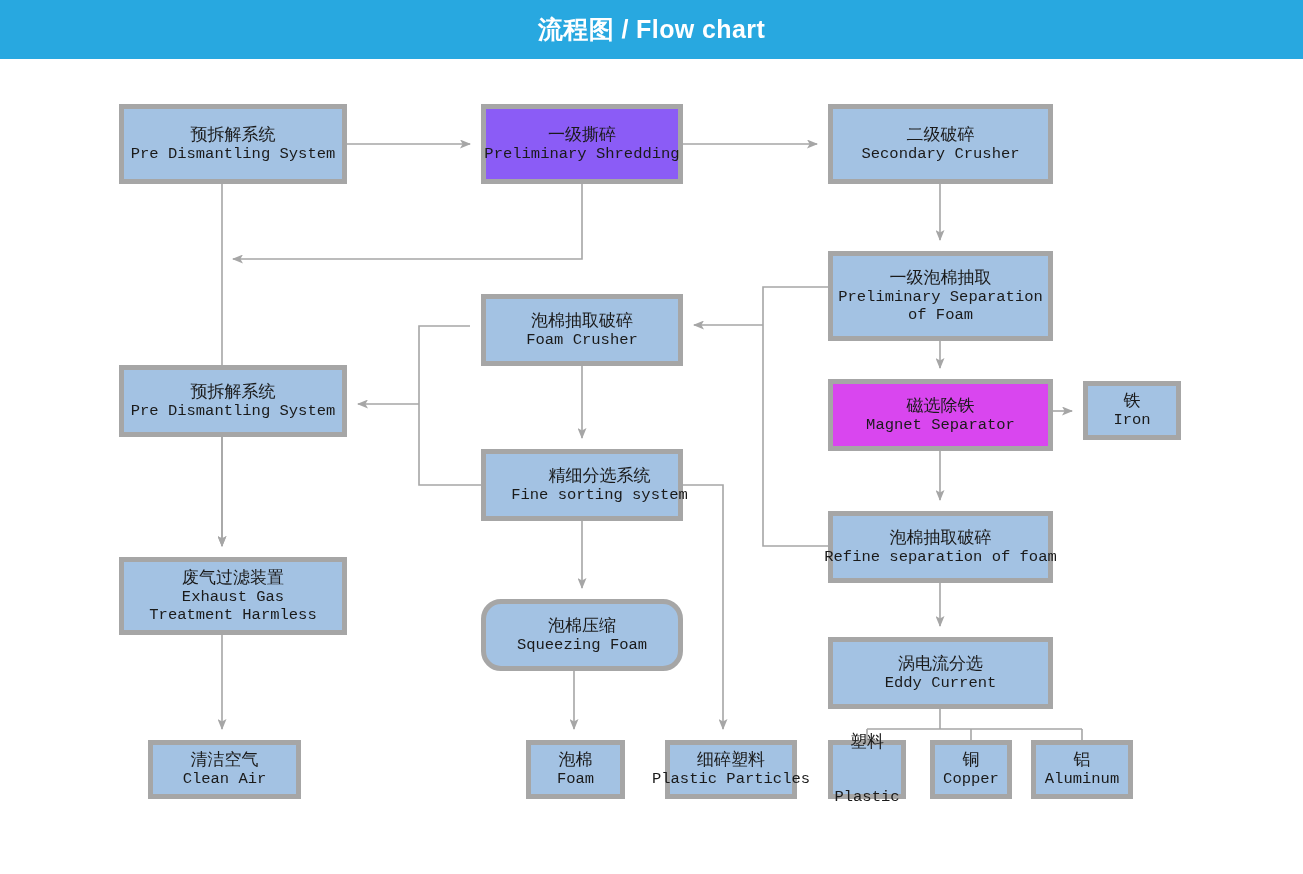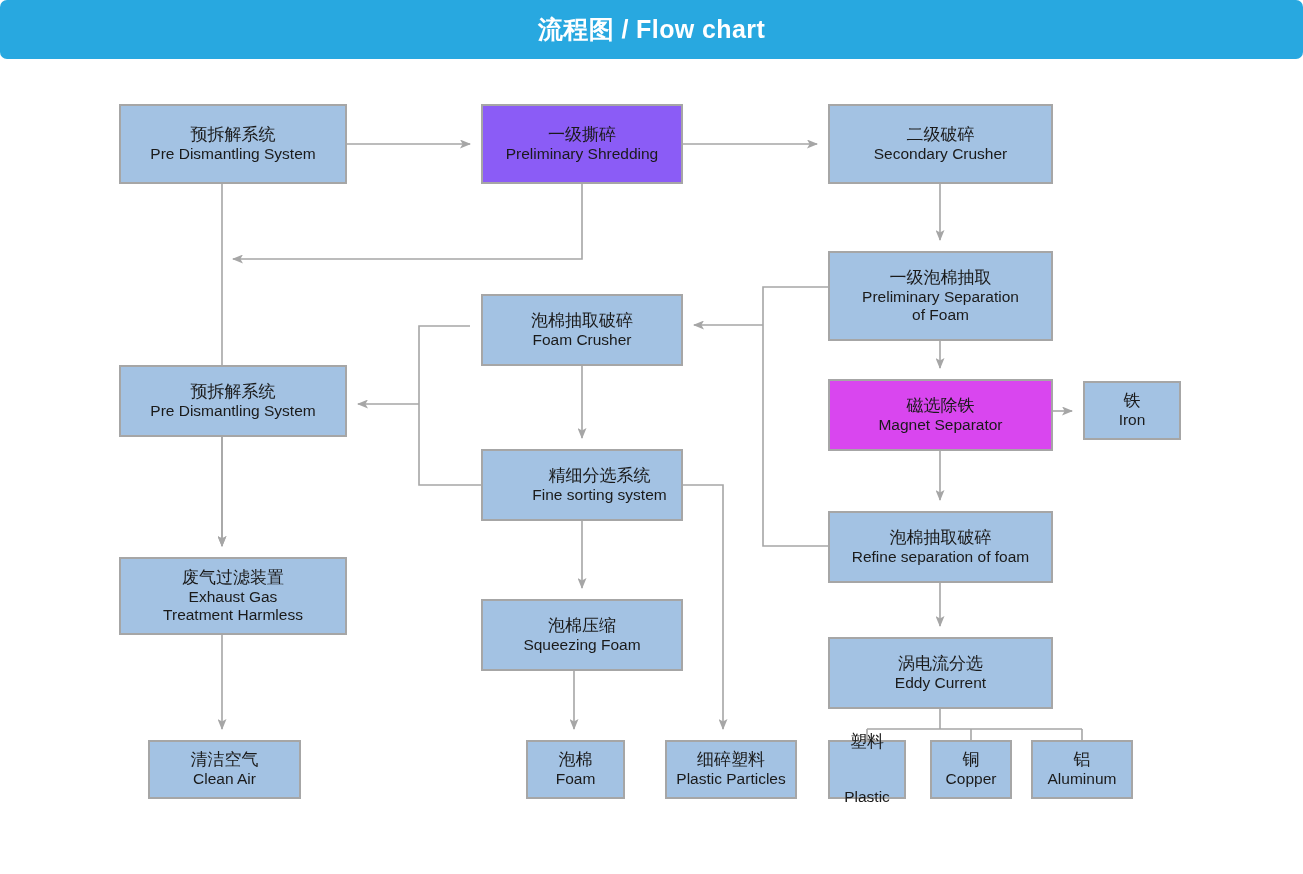--- a/index.html
+++ b/index.html
@@ -19,21 +19,20 @@
     overflow: hidden;
   }
   
   #header-bar {
     position: absolute;
     left: 0;
     top: 0;
     width: 1303px;
     height: 59px;
     background: #28a8e0;
-    border-radius: 7px;
   }
   #header-title {
     position: absolute;
     left: 0;
     top: 0;
     width: 1303px;
     height: 59px;
     line-height: 59px;
     text-align: center;
     color: #ffffff;
@@ -55,40 +54,41 @@
     left: 0;
     top: 0;
     width: 1303px;
     height: 815px;
   }
   
   .node {
     position: absolute;
     box-sizing: border-box;
     background: #a3c2e3;
-    border: 2px solid #c2410c;
+    border: 5px solid #c2410c;
     display: flex;
     flex-direction: column;
     align-items: center;
     justify-content: center;
     text-align: center;
     color: #1a1a1a;
     line-height: 1.18;
     padding: 2px 4px;
   }
   .node .cn {
     font-size: 17px;
     white-space: nowrap;
   }
   .node .en {
     font-size: 15.5px;
   }
   .node .en .ln {
     display: block;
     white-space: nowrap;
+    font-family: Liberation Mono, monospace;
   }
 </style>
 </head>
 <body>
 
 <div id="page">
 
   <div id="header-bar">
     <div id="header-title">流程图 / Flow chart</div>
   </div>
@@ -202,21 +202,21 @@
           <div class="en">
             <span class="ln">Foam Crusher</span>
           </div>
         </div>
         <div class="node" style="left: 481px; top: 390px; width: 202px; height: 72px; background: rgb(163, 194, 227); border-color: rgb(166, 166, 166); padding-left: 39px;">
           <div class="cn">精细分选系统</div>
           <div class="en">
             <span class="ln">Fine sorting system</span>
           </div>
         </div>
-        <div class="node" style="left: 481px; top: 540px; width: 202px; height: 72px; background: rgb(163, 194, 227); border-color: rgb(166, 166, 166);">
+        <div class="node" style="left: 481px; top: 540px; width: 202px; height: 72px; background: rgb(163, 194, 227); border-color: rgb(166, 166, 166); border-radius: 20px;">
           <div class="cn">泡棉压缩</div>
           <div class="en">
             <span class="ln">Squeezing Foam</span>
           </div>
         </div>
         <div class="node" style="left: 119px; top: 306px; width: 228px; height: 72px; background: rgb(163, 194, 227); border-color: rgb(166, 166, 166);">
           <div class="cn">预拆解系统</div>
           <div class="en">
             <span class="ln">Pre Dismantling System</span>
           </div>

